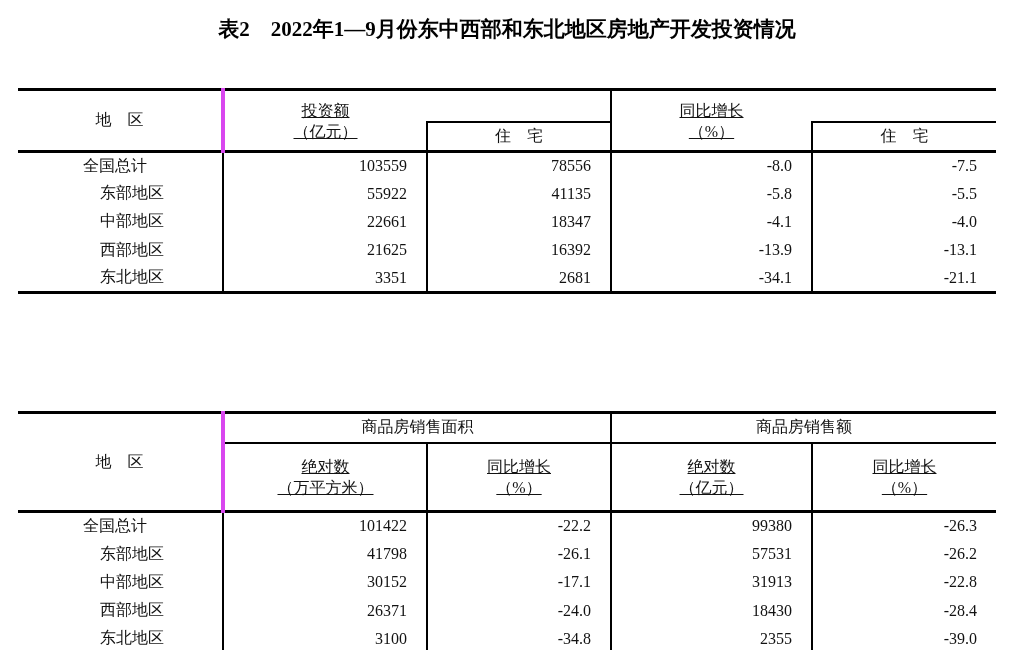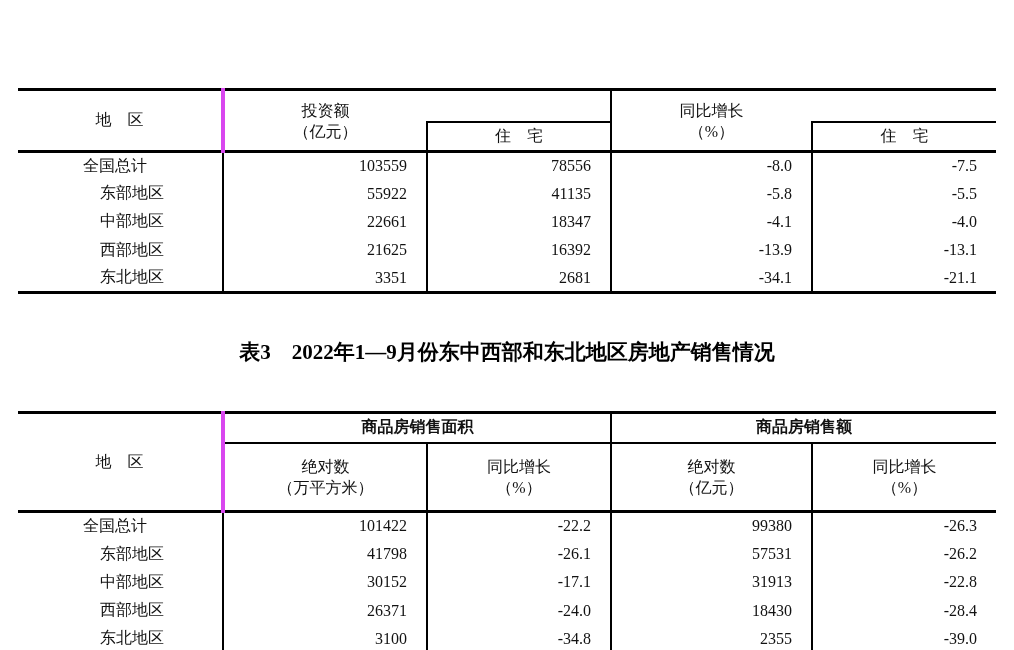--- a/index.html
+++ b/index.html
@@ -27,44 +27,45 @@
     border-top: 3px solid #000;
     border-bottom: 3px solid #000;
   }
   #table2 { top: 88px; }
   #table3 { top: 411px; }
 
   td { padding: 0; font-size: 16px; vertical-align: middle; color: #121212; }
 
   .bl { border-left: 2px solid #000; }
   .br { border-right: 4px solid #d946ef; }
-  .bb { border-bottom: 2px solid #000; font-weight: bold; }
+  .bb { border-bottom: 2px solid #000; }
 
   .hc { text-align: center; }
-  .hline { line-height: 21px; text-align: center; }
+  .hline { line-height: 21px; text-align: center; text-decoration: underline; }
 
   #table2 tr.h1 { height: 32px; }
   #table2 tr.h2 { height: 30px; }
   #table2 tr.h1 td[rowspan] { height: 62px; }
   #table3 tr.h1 { height: 30px; }
   #table3 tr.h2 { height: 69px; }
 
   #table2 tr.body { height: 28.2px; }
   #table3 tr.body { height: 28.4px; }
 
   tr.body td.num { text-align: right; padding-right: 19px; }
   tr.body td.region { text-align: left; padding-left: 82px; }
   tr.total td { font-weight: 400; border-top: 3px solid #000; }
   tr.total td.region { padding-left: 65px; }
 </style>
 </head>
 <body>
 
 <div class="doc">
 
+  <div class="tbl-title" id="title2">表2　2022年1—9月份东中西部和东北地区房地产开发投资情况</div>
 
   <table class="stat" id="table2">
     <colgroup>
       <col style="width:205px">
         <col style="width:204px">
         <col style="width:184px">
         <col style="width:201px">
         <col style="width:184px">
     </colgroup>
     <thead>
@@ -118,21 +119,20 @@
       <tr class="body">
         <td class="region">东北地区</td>
         <td class="num bl">3351</td>
         <td class="num bl">2681</td>
         <td class="num bl">-34.1</td>
         <td class="num bl">-21.1</td>
       </tr>
     </tbody>
   </table>
 
-  <div class="tbl-title" id="title3">表3　2022年1—9月份东中西部和东北地区房地产销售情况</div>
 
   <table class="stat" id="table3">
     <colgroup>
       <col style="width:205px">
         <col style="width:204px">
         <col style="width:184px">
         <col style="width:201px">
         <col style="width:184px">
     </colgroup>
     <thead>

